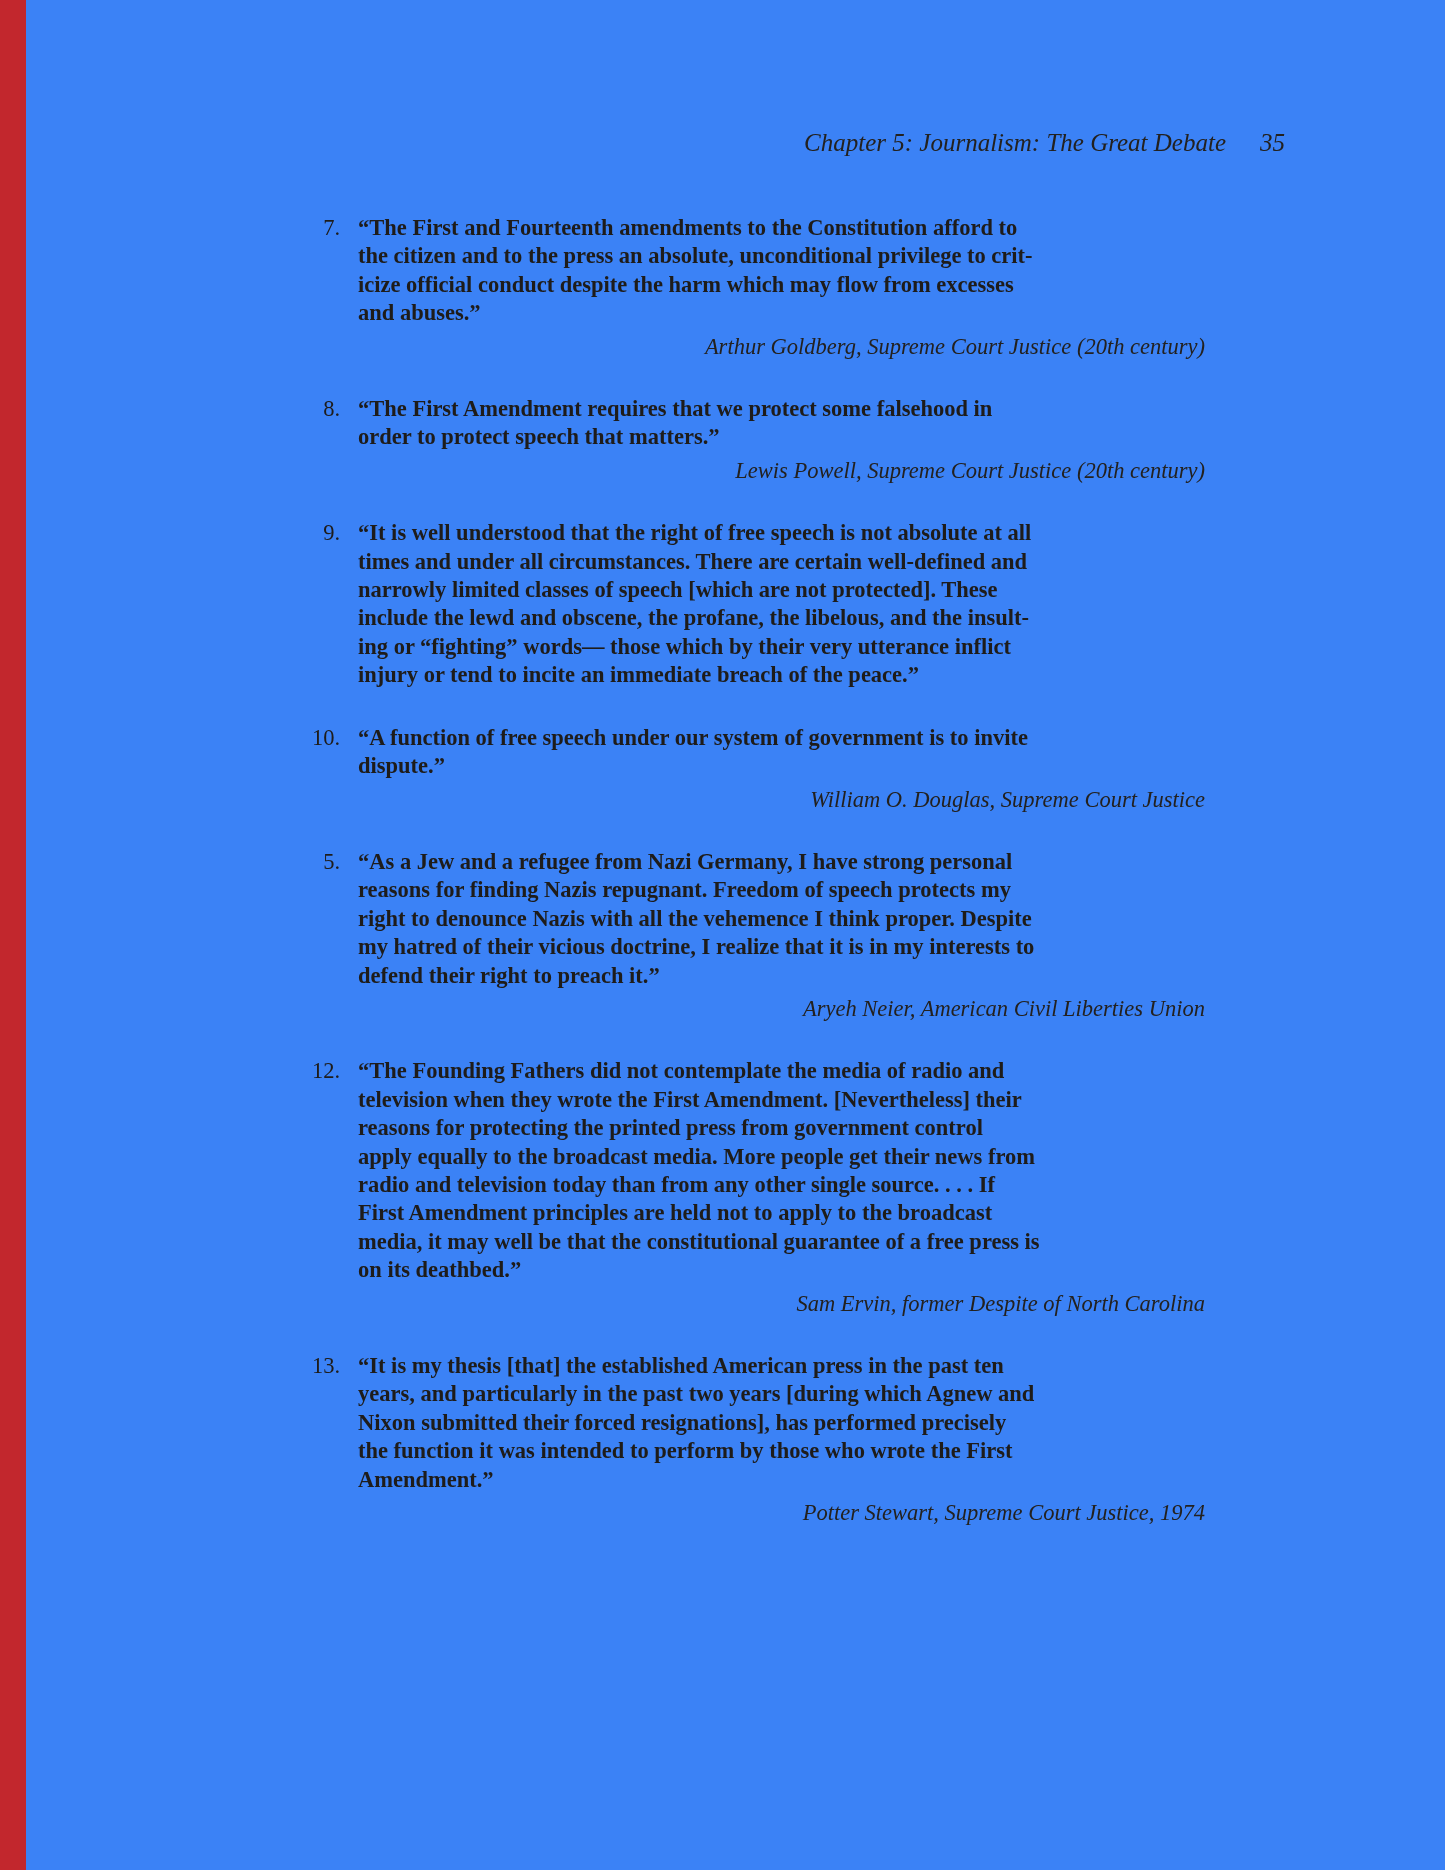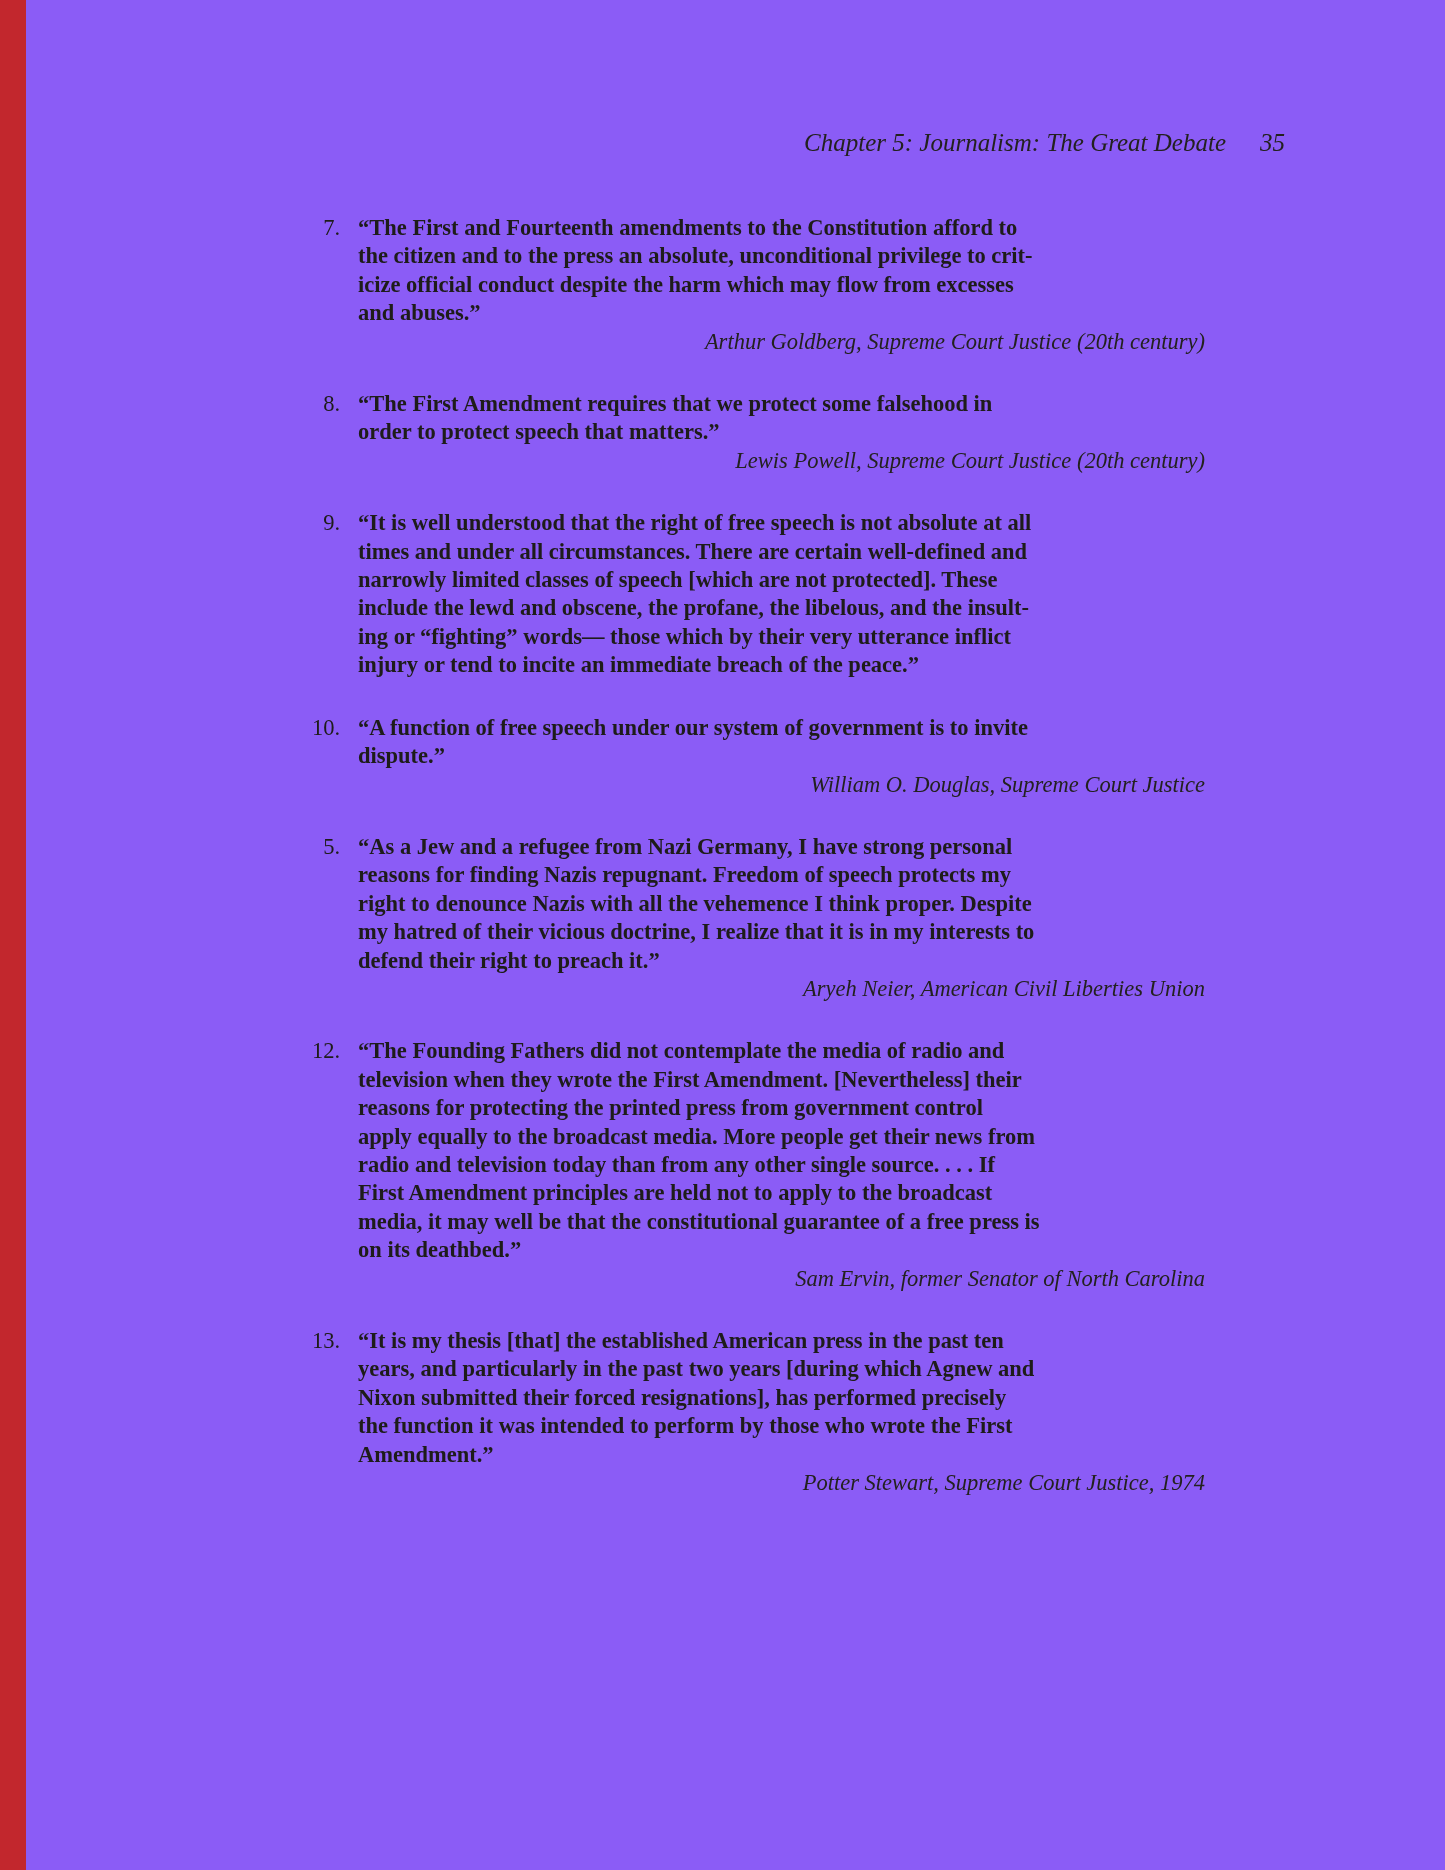--- a/index.html
+++ b/index.html
@@ -5,21 +5,21 @@
   html, body { margin: 0; padding: 0; }
   body {
     width: 1445px; height: 1870px;
     background: #ffffff;
     font-family: "Liberation Serif", "DejaVu Serif", serif;
     color: #1e1c1a;
   }
   .page {
     position: relative;
     width: 1445px; height: 1870px;
-    background: #8b5cf6;
+    background: #3b82f6;
     overflow: hidden;
   }
   .book-edge {
     position: absolute;
     left: 0; top: 0;
     width: 26px; height: 100%;
     background: #c2272d; 
   }
   .page-header {
     position: absolute;
@@ -48,20 +48,21 @@
     width: 60px;
     text-align: right;
   }
   .q-text {
     margin-left: 18px;
     width: 820px;
     white-space: pre-line;
     font-weight: bold;
   }
   .q-attr {
+    margin-top: 5px;
     text-align: right;
     font-style: italic;
     color: #23211f;
   }
 </style>
 </head>
 <body>
 
 <div class="page">
 
@@ -126,21 +127,21 @@
         <div class="q-num">12.</div>
         <div class="q-text">“The Founding Fathers did not contemplate the media of radio and
 television when they wrote the First Amendment. [Nevertheless] their
 reasons for protecting the printed press from government control
 apply equally to the broadcast media. More people get their news from
 radio and television today than from any other single source. . . . If
 First Amendment principles are held not to apply to the broadcast
 media, it may well be that the constitutional guarantee of a free press is
 on its deathbed.”</div>
       </div>
-      <div class="q-attr">Sam Ervin, former Senator of North Carolina</div>
+      <div class="q-attr">Sam Ervin, former Despite of North Carolina</div>
     </div>
       <div class="quote-item">
       <div class="qrow">
         <div class="q-num">13.</div>
         <div class="q-text">“It is my thesis [that] the established American press in the past ten
 years, and particularly in the past two years [during which Agnew and
 Nixon submitted their forced resignations], has performed precisely
 the function it was intended to perform by those who wrote the First
 Amendment.”</div>
       </div>

